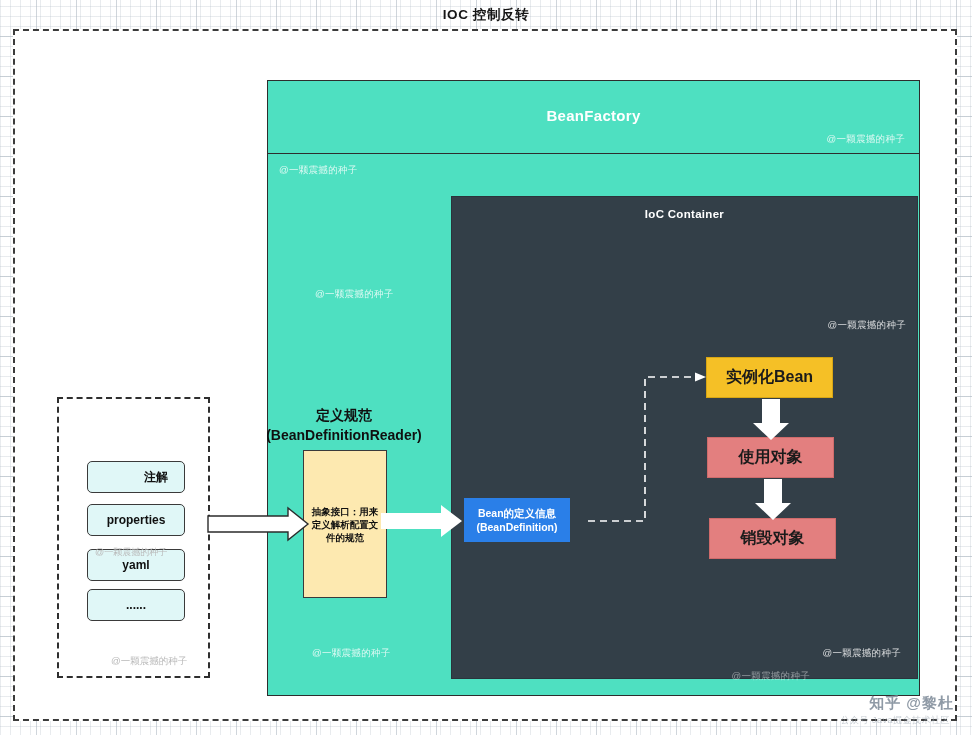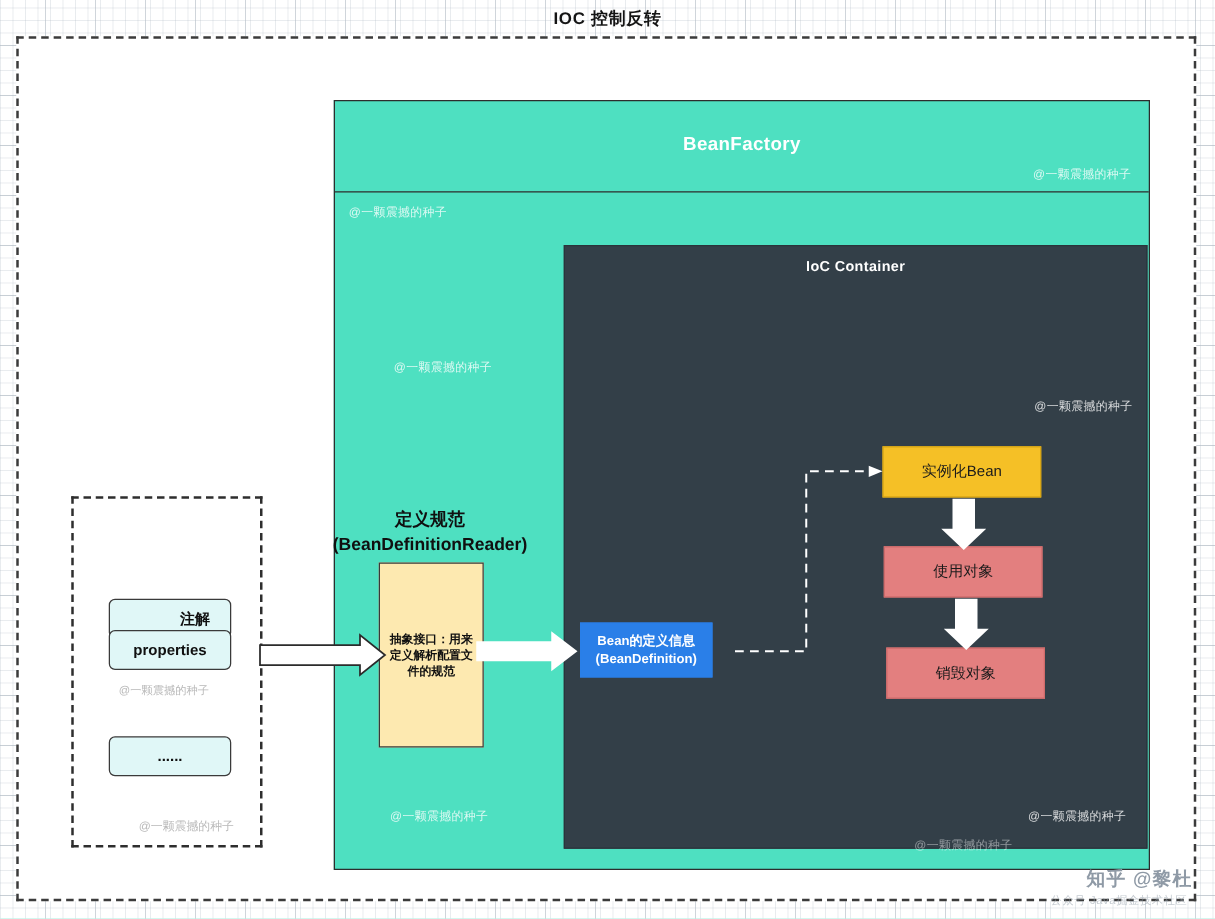--- a/index.html
+++ b/index.html
@@ -100,21 +100,21 @@
     position:absolute;left:464px;top:498px;width:106px;height:44px;
     background:#2a7fe8;border:1px solid #2a7fe8;box-sizing:border-box;
     display:flex;align-items:center;justify-content:center;text-align:center;
     font-size:10.5px;font-weight:700;color:#ffffff;line-height:14px;
     z-index:6;
   }
   
   .life-box{
     position:absolute;box-sizing:border-box;
     display:flex;align-items:center;justify-content:center;
-    font-size:12px;font-weight:400;color:#1b1b1b;z-index:6;
+    font-size:16px;font-weight:700;color:#1b1b1b;z-index:6;
   }
   #life-0{left:706px;top:357px;width:127px;height:41px;background:#f5c026;border:1px solid #d8a614;}
   #life-1{left:707px;top:437px;width:127px;height:41px;background:#e37f7f;border:1px solid #cf6b6b;}
   #life-2{left:709px;top:518px;width:127px;height:41px;background:#e37f7f;border:1px solid #cf6b6b;}
   
   .svg-layer{position:absolute;left:0;top:0;width:972px;height:735px;pointer-events:none;}
   #svg-front{z-index:7;}
   
   #zhihu{
     position:absolute;right:18px;bottom:22px;
@@ -146,22 +146,23 @@
 </div>
 
 <div id="ioc">
   <div id="ioc-title">IoC Container</div>
   <div class="wm-light" style="right:11px;top:122px;">@一颗震撼的种子</div>
   <div class="wm-light" style="right:16px;top:450px;">@一颗震撼的种子</div>
   <div class="wm-light" style="right:107px;bottom:-5px;color:rgba(255,255,255,.45);">@一颗震撼的种子</div>
 </div>
 
 <div id="sources">
-  <div class="src-item" style="top:80px;padding-left:40px;">注解</div>
+  <div class="src-item" style="top:62px;padding-left:40px;">注解</div>
   <div class="src-item" style="top:105px;">properties</div>
+  <div class="src-item" style="top:150px;">yaml</div>
   <div class="src-item" style="top:190px;">......</div>
   <div class="wm-src">@一颗震撼的种子</div>
   <div class="wm-src2">@一颗震撼的种子</div>
 </div>
 
 <div id="reader-label">
   <div>定义规范</div>
   <div>(BeanDefinitionReader)</div>
 </div>
 <div id="reader-box">抽象接口：用来定义解析配置文件的规范</div>

